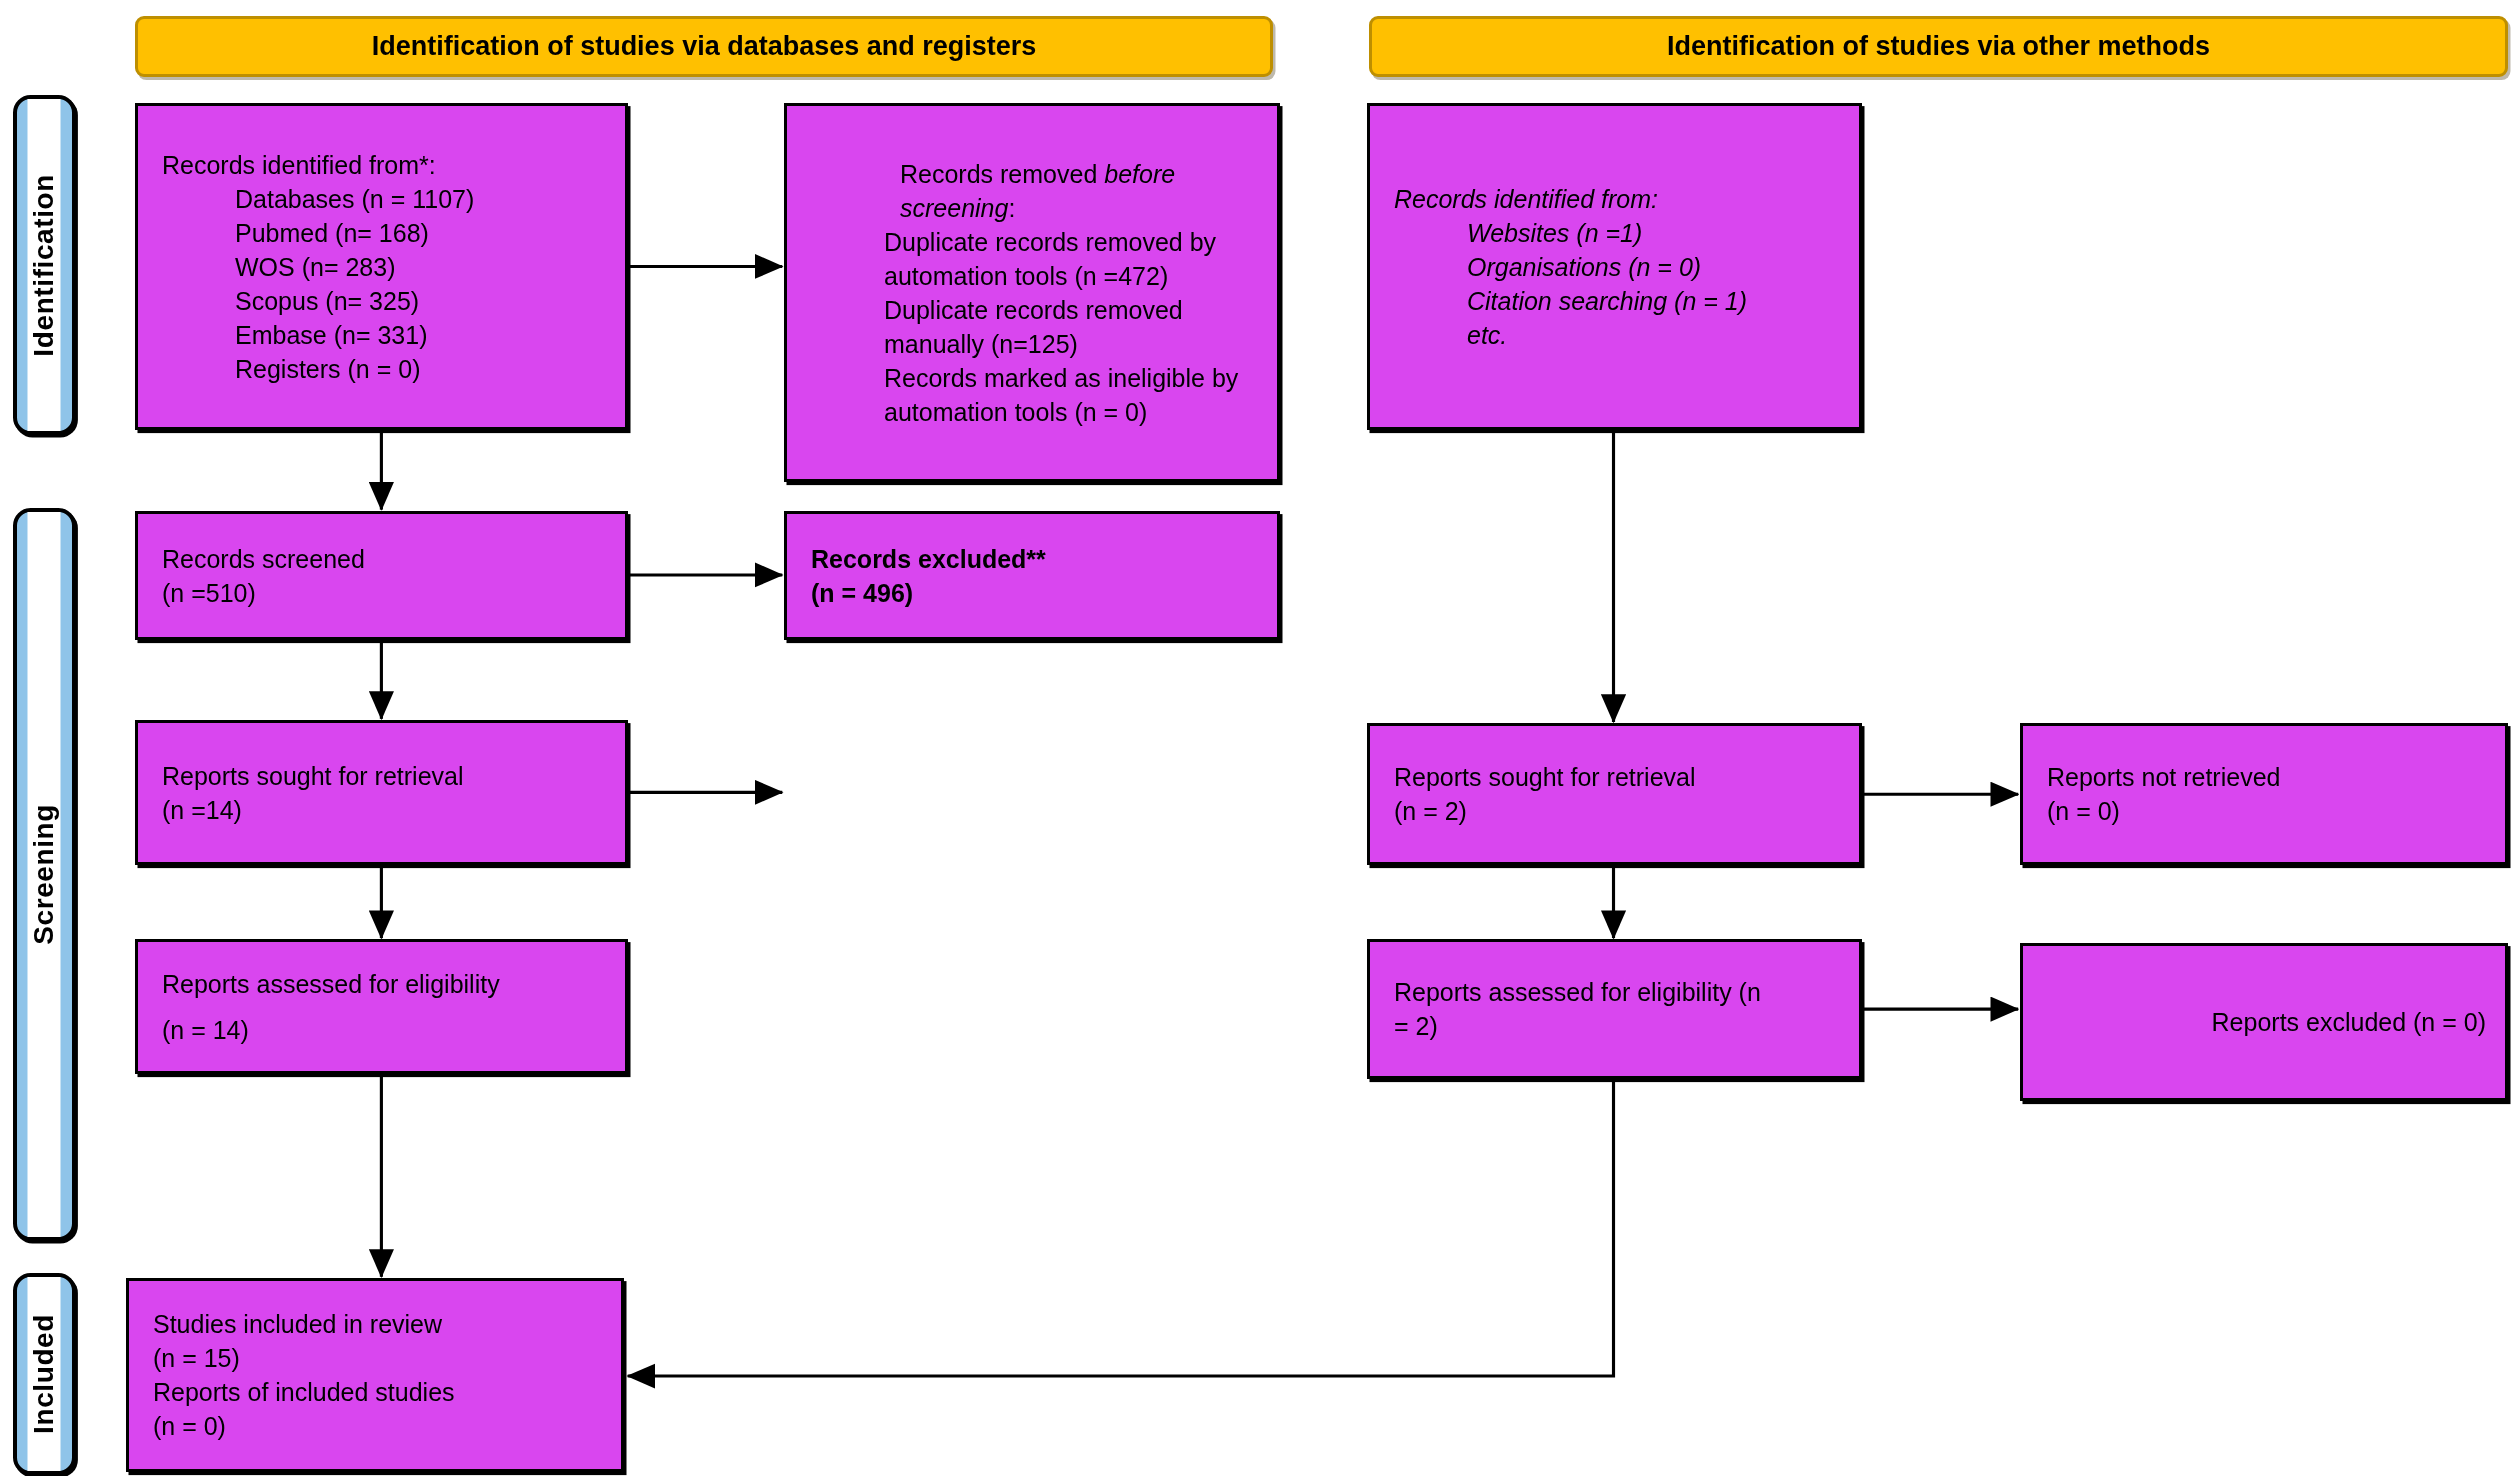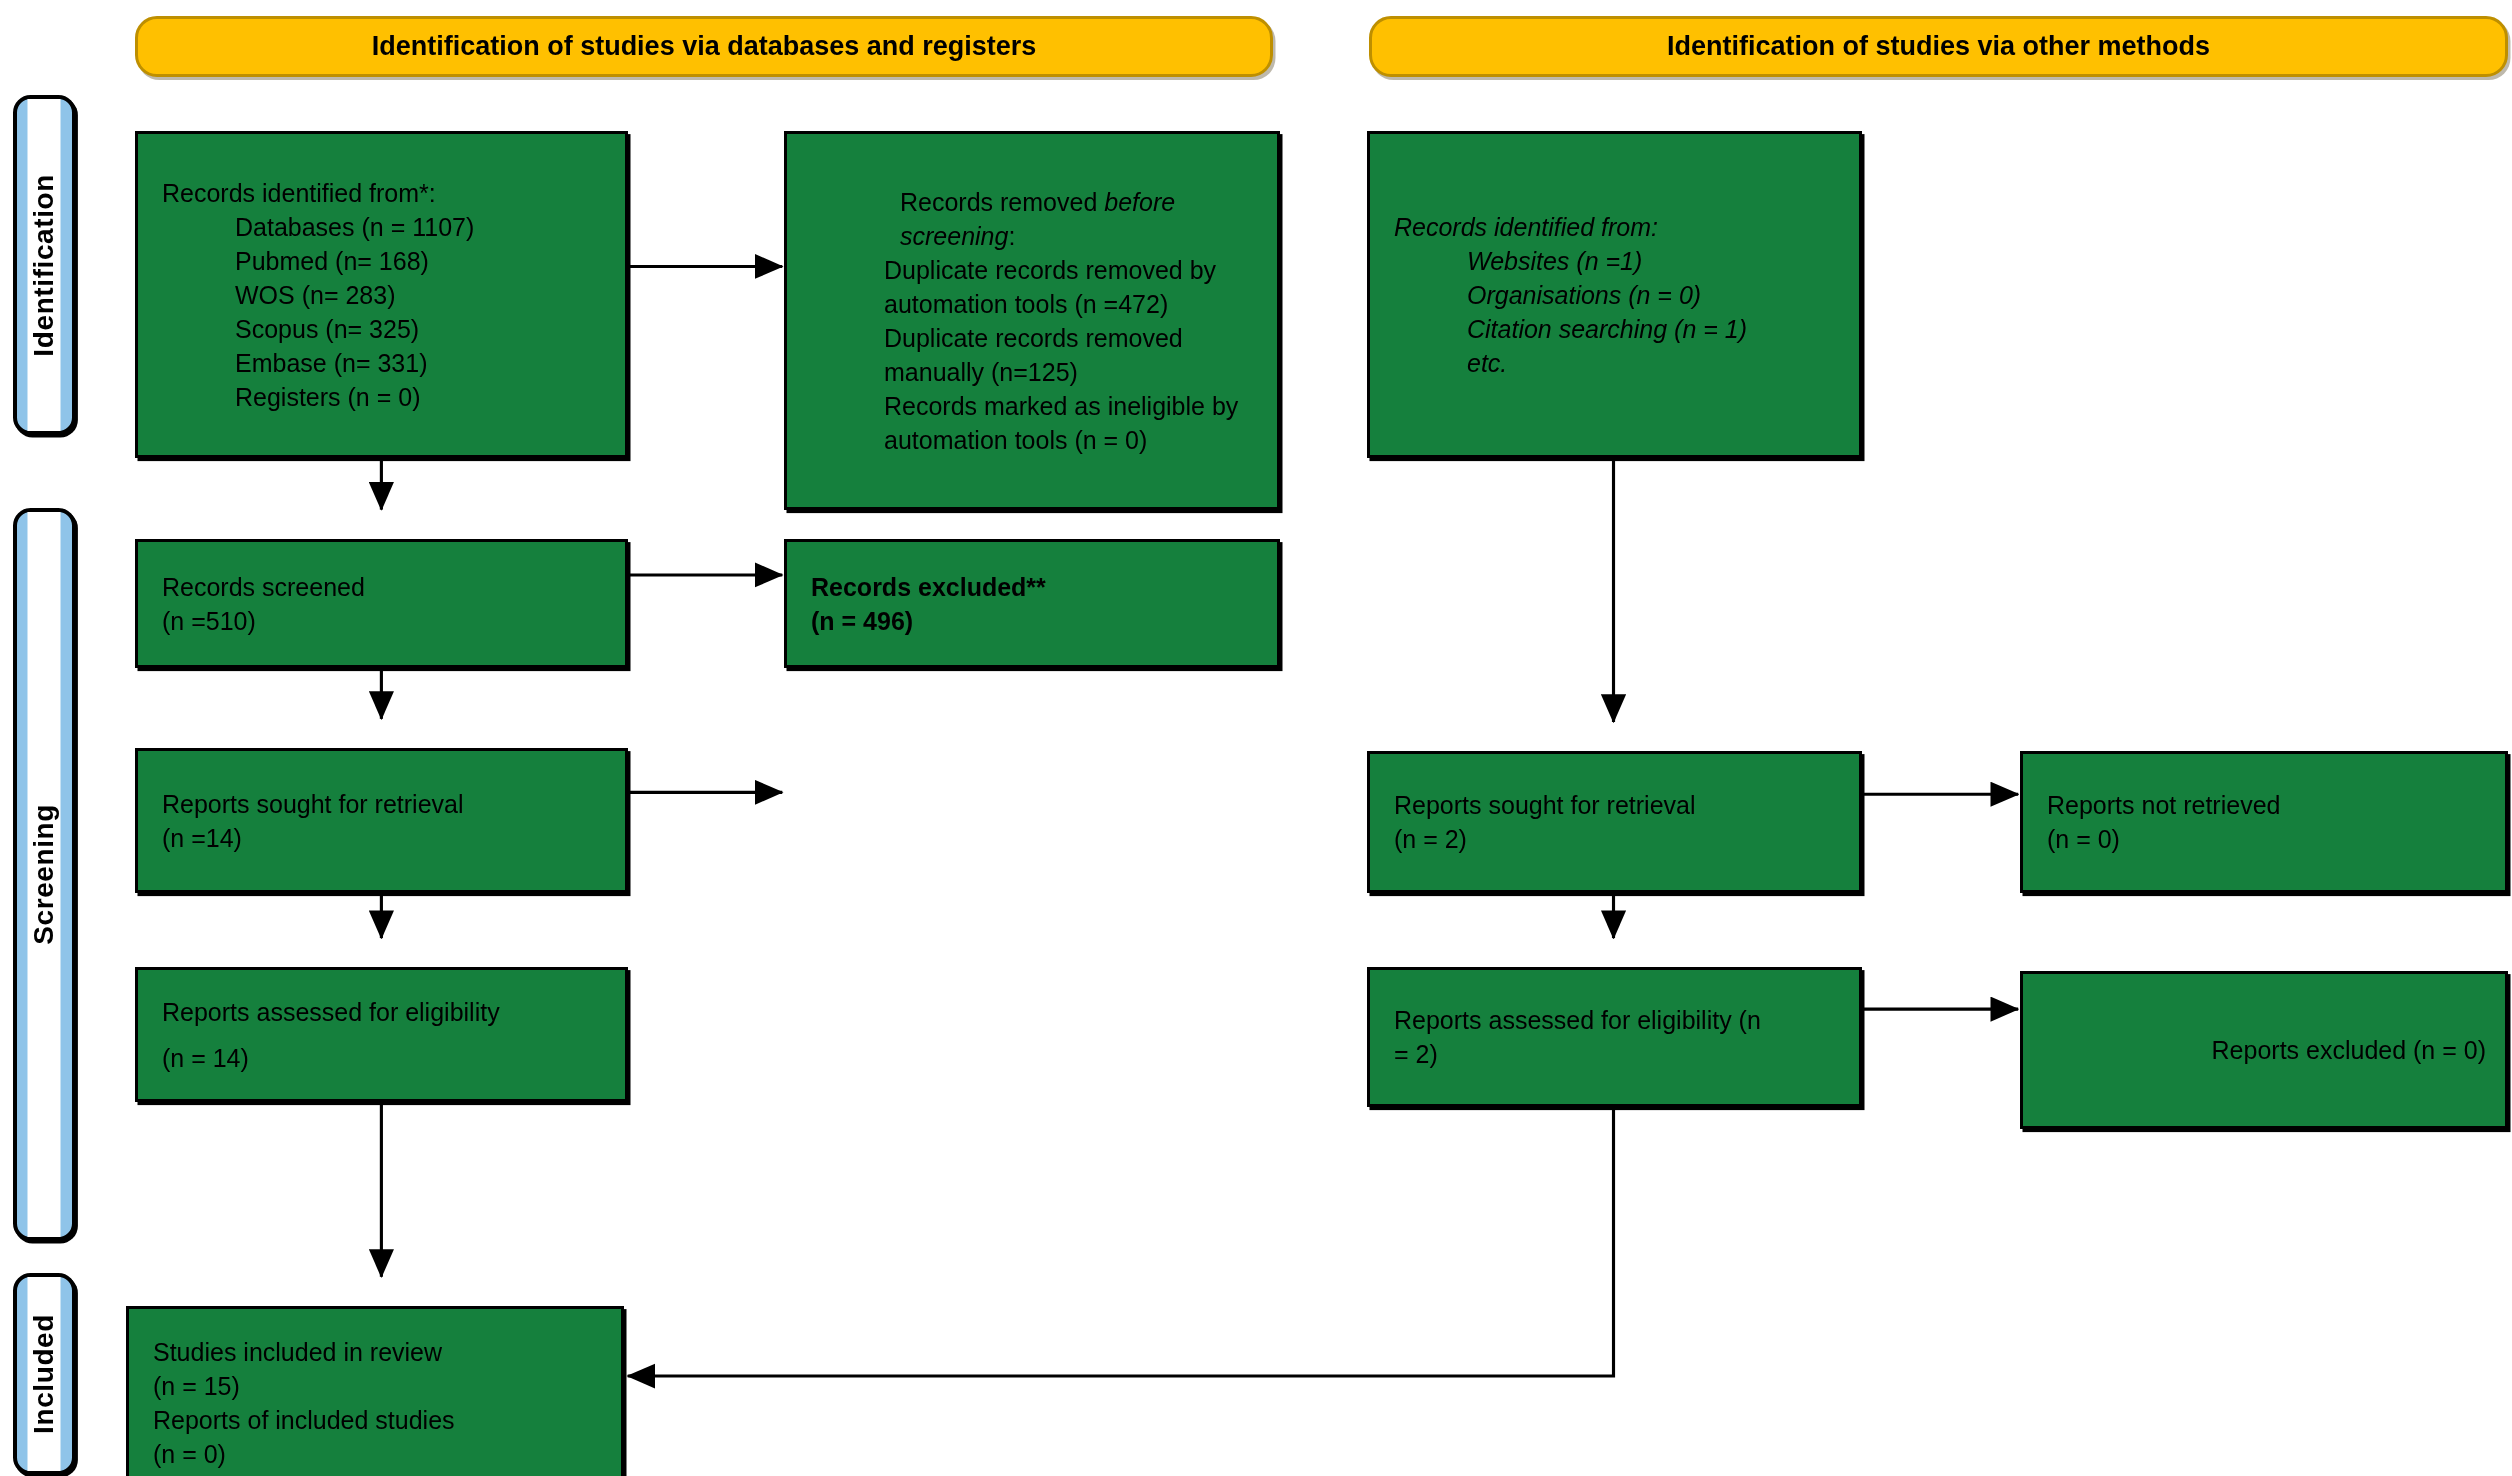--- a/index.html
+++ b/index.html
@@ -2,46 +2,46 @@
 <html style="font-size:10px"><head>
 <meta charset="utf-8">
 <style>
   html,body{margin:0;padding:0;background:#ffffff;}
   body{width:2512px;height:1476px;position:relative;
        font-family:"Liberation Sans","DejaVu Sans",sans-serif;color:#000;}
   .canvas{position:absolute;left:0;top:0;width:2512px;height:1476px;}
 
   
   .banner{position:absolute;height:61px;box-sizing:border-box;
-          background:#FFC000;border:3.8px solid #BE8F00;border-radius:22px;
+          background:#FFC000;border:3.8px solid #BE8F00;border-radius:9px;
           display:flex;align-items:center;justify-content:center;
           font-weight:bold;font-size:27px;
           box-shadow:2.5px 3.1px 0 rgba(110,100,70,0.45);}
   .banner.left{left:135px;top:16.3px;width:1138px;}
   .banner.right{left:1369px;top:16.3px;width:1139px;}
 
   
   .stage{position:absolute;left:12.6px;width:63px;box-sizing:border-box;
          background:#8FC4E9;border:4.4px solid #000;border-radius:17.6px;
          display:flex;align-items:center;justify-content:center;
          box-shadow:1.9px 2.5px 0 #000;}
   .stage::before{content:"";position:absolute;top:0;bottom:0;left:50%;
          transform:translateX(-50%);width:60%;background:#fff;}
   .stage .vlabel{position:relative;z-index:1;writing-mode:vertical-rl;
          transform:rotate(180deg);font-weight:bold;font-size:28px;letter-spacing:0.6px;}
   .stage.identification{top:95px;height:340px;}
   .stage.screening{top:508px;height:733px;}
   .stage.included{top:1273px;height:202px;}
 
   
-  .fbox{position:absolute;box-sizing:border-box;background:#15803d;
+  .fbox{position:absolute;box-sizing:border-box;background:#d946ef;
         border:3.1px solid #000;box-shadow:2.5px 3.1px 0 #000;
         display:flex;flex-direction:column;justify-content:center;
         align-items:flex-start;padding:6.3px 19px 6.3px 24px;
-        font-size:25px;line-height:34px;margin-top:28px;}
+        font-size:25px;line-height:34px;}
   .fbox .indent{padding-left:73px;}
   .it{font-style:italic;}
   .bx-a{left:135px;top:103px;width:493px;height:327px;}
   .bx-b{left:784px;top:103px;width:496px;height:379px;align-items:flex-end;}
   .bx-b .title{max-width:358px;}
   .bx-c{left:1367px;top:103px;width:495px;height:327px;font-style:italic;}
   .bx-d{left:135px;top:511px;width:493px;height:129px;}
   .bx-e{left:784px;top:511px;width:496px;height:129px;font-weight:bold;}
   .bx-f{left:135px;top:720px;width:493px;height:145px;}
   .bx-g{left:784px;top:720px;width:490px;height:145px;}

